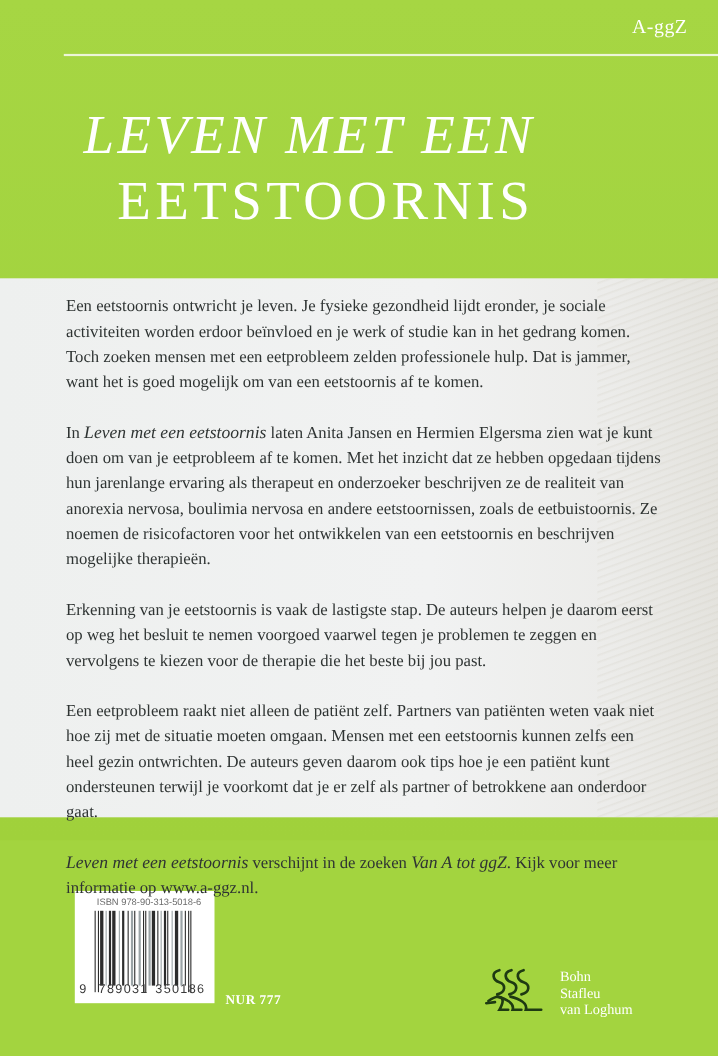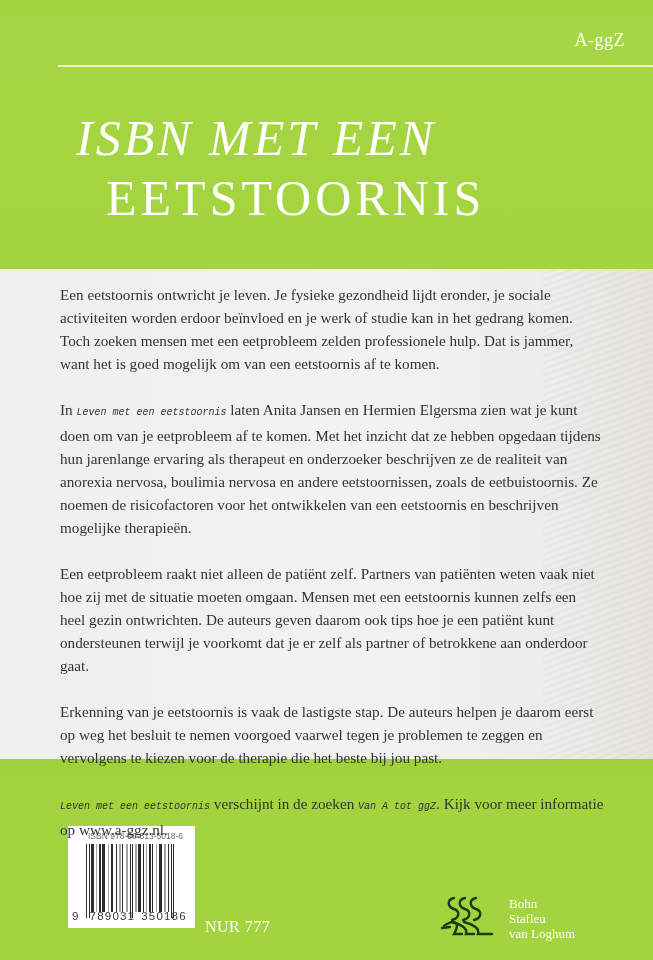--- a/index.html
+++ b/index.html
@@ -12,21 +12,20 @@
       position: relative;
       overflow: hidden;
       background: #a3d43f;
       font-family: "Liberation Serif", "DejaVu Serif", serif;
     }
     .cover {
       position: absolute;
       left: 0; top: 0;
       width: 653px; height: 764px;
       background: linear-gradient(180deg, #a6d643 0%, #a2d33e 50%, #a0d13b 100%);
-      margin-top: 16px;
     }
     
     .series-mark {
       position: absolute;
       right: 28px;
       top: 14px;
       color: #ffffff;
       font-family: "Liberation Serif", "DejaVu Serif", serif;
       font-size: 18px;
       letter-spacing: 0.5px;
@@ -90,22 +89,21 @@
       font-family: "Liberation Serif", "DejaVu Serif", serif;
       font-size: 15.2px;
       line-height: 23px;
       z-index: 2;
     }
     .blurb p {
       margin: 0 0 23px 0;
     }
     .blurb .ital {
       font-style: italic;
-      font-size: 10px;
-      font-family: Liberation Mono, monospace;
+      font-size: 16px;
     }
 
     
     .barcode-box {
       position: absolute;
       left: 68px;
       top: 810px;
       width: 127px;
       height: 102px;
       background: #ffffff;
@@ -145,22 +143,23 @@
       white-space: nowrap;
       text-align: center;
     }
     .ean-digits span { display: inline-block; }
     .nur {
       position: absolute;
       left: 205px;
       top: 902px;
       color: #ffffff;
       font-family: "Liberation Serif", "DejaVu Serif", serif;
-      font-size: 16px;
+      font-size: 12px;
       letter-spacing: 0.5px;
+      font-weight: bold;
     }
 
     
     .publisher {
       position: absolute;
       left: 440px;
       top: 878px;
       display: flex;
       align-items: center;
       justify-content: center;
@@ -180,30 +179,30 @@
   </style>
 </head>
 <body>
 
 <div class="cover">
 
   <div class="series-mark">A-ggZ</div>
   <div class="top-rule"></div>
 
   <h1 class="title">
-    <span class="line1">ISBN MET EEN</span>
+    <span class="line1">LEVEN MET EEN</span>
     <span class="line2">EETSTOORNIS</span>
   </h1>
 
   <div class="blurb-panel">
     <div class="blurb">
       <p>Een eetstoornis ontwricht je leven. Je fysieke gezondheid lijdt eronder, je sociale activiteiten worden erdoor beïnvloed en je werk of studie kan in het gedrang komen. Toch zoeken mensen met een eetprobleem zelden professionele hulp. Dat is jammer, want het is goed mogelijk om van een eetstoornis af te komen.</p>
       <p><span>In </span><span class="ital">Leven met een eetstoornis</span><span> laten Anita Jansen en Hermien Elgersma zien wat je kunt doen om van je eetprobleem af te komen. Met het inzicht dat ze hebben opgedaan tijdens hun jarenlange ervaring als therapeut en onderzoeker beschrijven ze de realiteit van anorexia nervosa, boulimia nervosa en andere eetstoornissen, zoals de eetbuistoornis. Ze noemen de risicofactoren voor het ontwikkelen van een eetstoornis en beschrijven mogelijke therapieën.</span></p>
+      <p>Erkenning van je eetstoornis is vaak de lastigste stap. De auteurs helpen je daarom eerst op weg het besluit te nemen voorgoed vaarwel tegen je problemen te zeggen en vervolgens te kiezen voor de therapie die het beste bij jou past.</p>
       <p>Een eetprobleem raakt niet alleen de patiënt zelf. Partners van patiënten weten vaak niet hoe zij met de situatie moeten omgaan. Mensen met een eetstoornis kunnen zelfs een heel gezin ontwrichten. De auteurs geven daarom ook tips hoe je een patiënt kunt ondersteunen terwijl je voorkomt dat je er zelf als partner of betrokkene aan onderdoor gaat.</p>
-      <p>Erkenning van je eetstoornis is vaak de lastigste stap. De auteurs helpen je daarom eerst op weg het besluit te nemen voorgoed vaarwel tegen je problemen te zeggen en vervolgens te kiezen voor de therapie die het beste bij jou past.</p>
       <p><span class="ital">Leven met een eetstoornis</span><span> verschijnt in de zoeken </span><span class="ital">Van A tot ggZ</span><span>. Kijk voor meer informatie op www.a-ggz.nl.</span></p>
     </div>
   </div>
 
   <div class="barcode-box">
     <div class="isbn-text">ISBN 978-90-313-5018-6</div>
     <div class="bars">
       <div class="bar tall" style="width:1px;margin-right:2px"></div>
       <div class="bar tall" style="width:1px;margin-right:1px"></div>
       <div class="bar" style="width:3px;margin-right:2px"></div>

